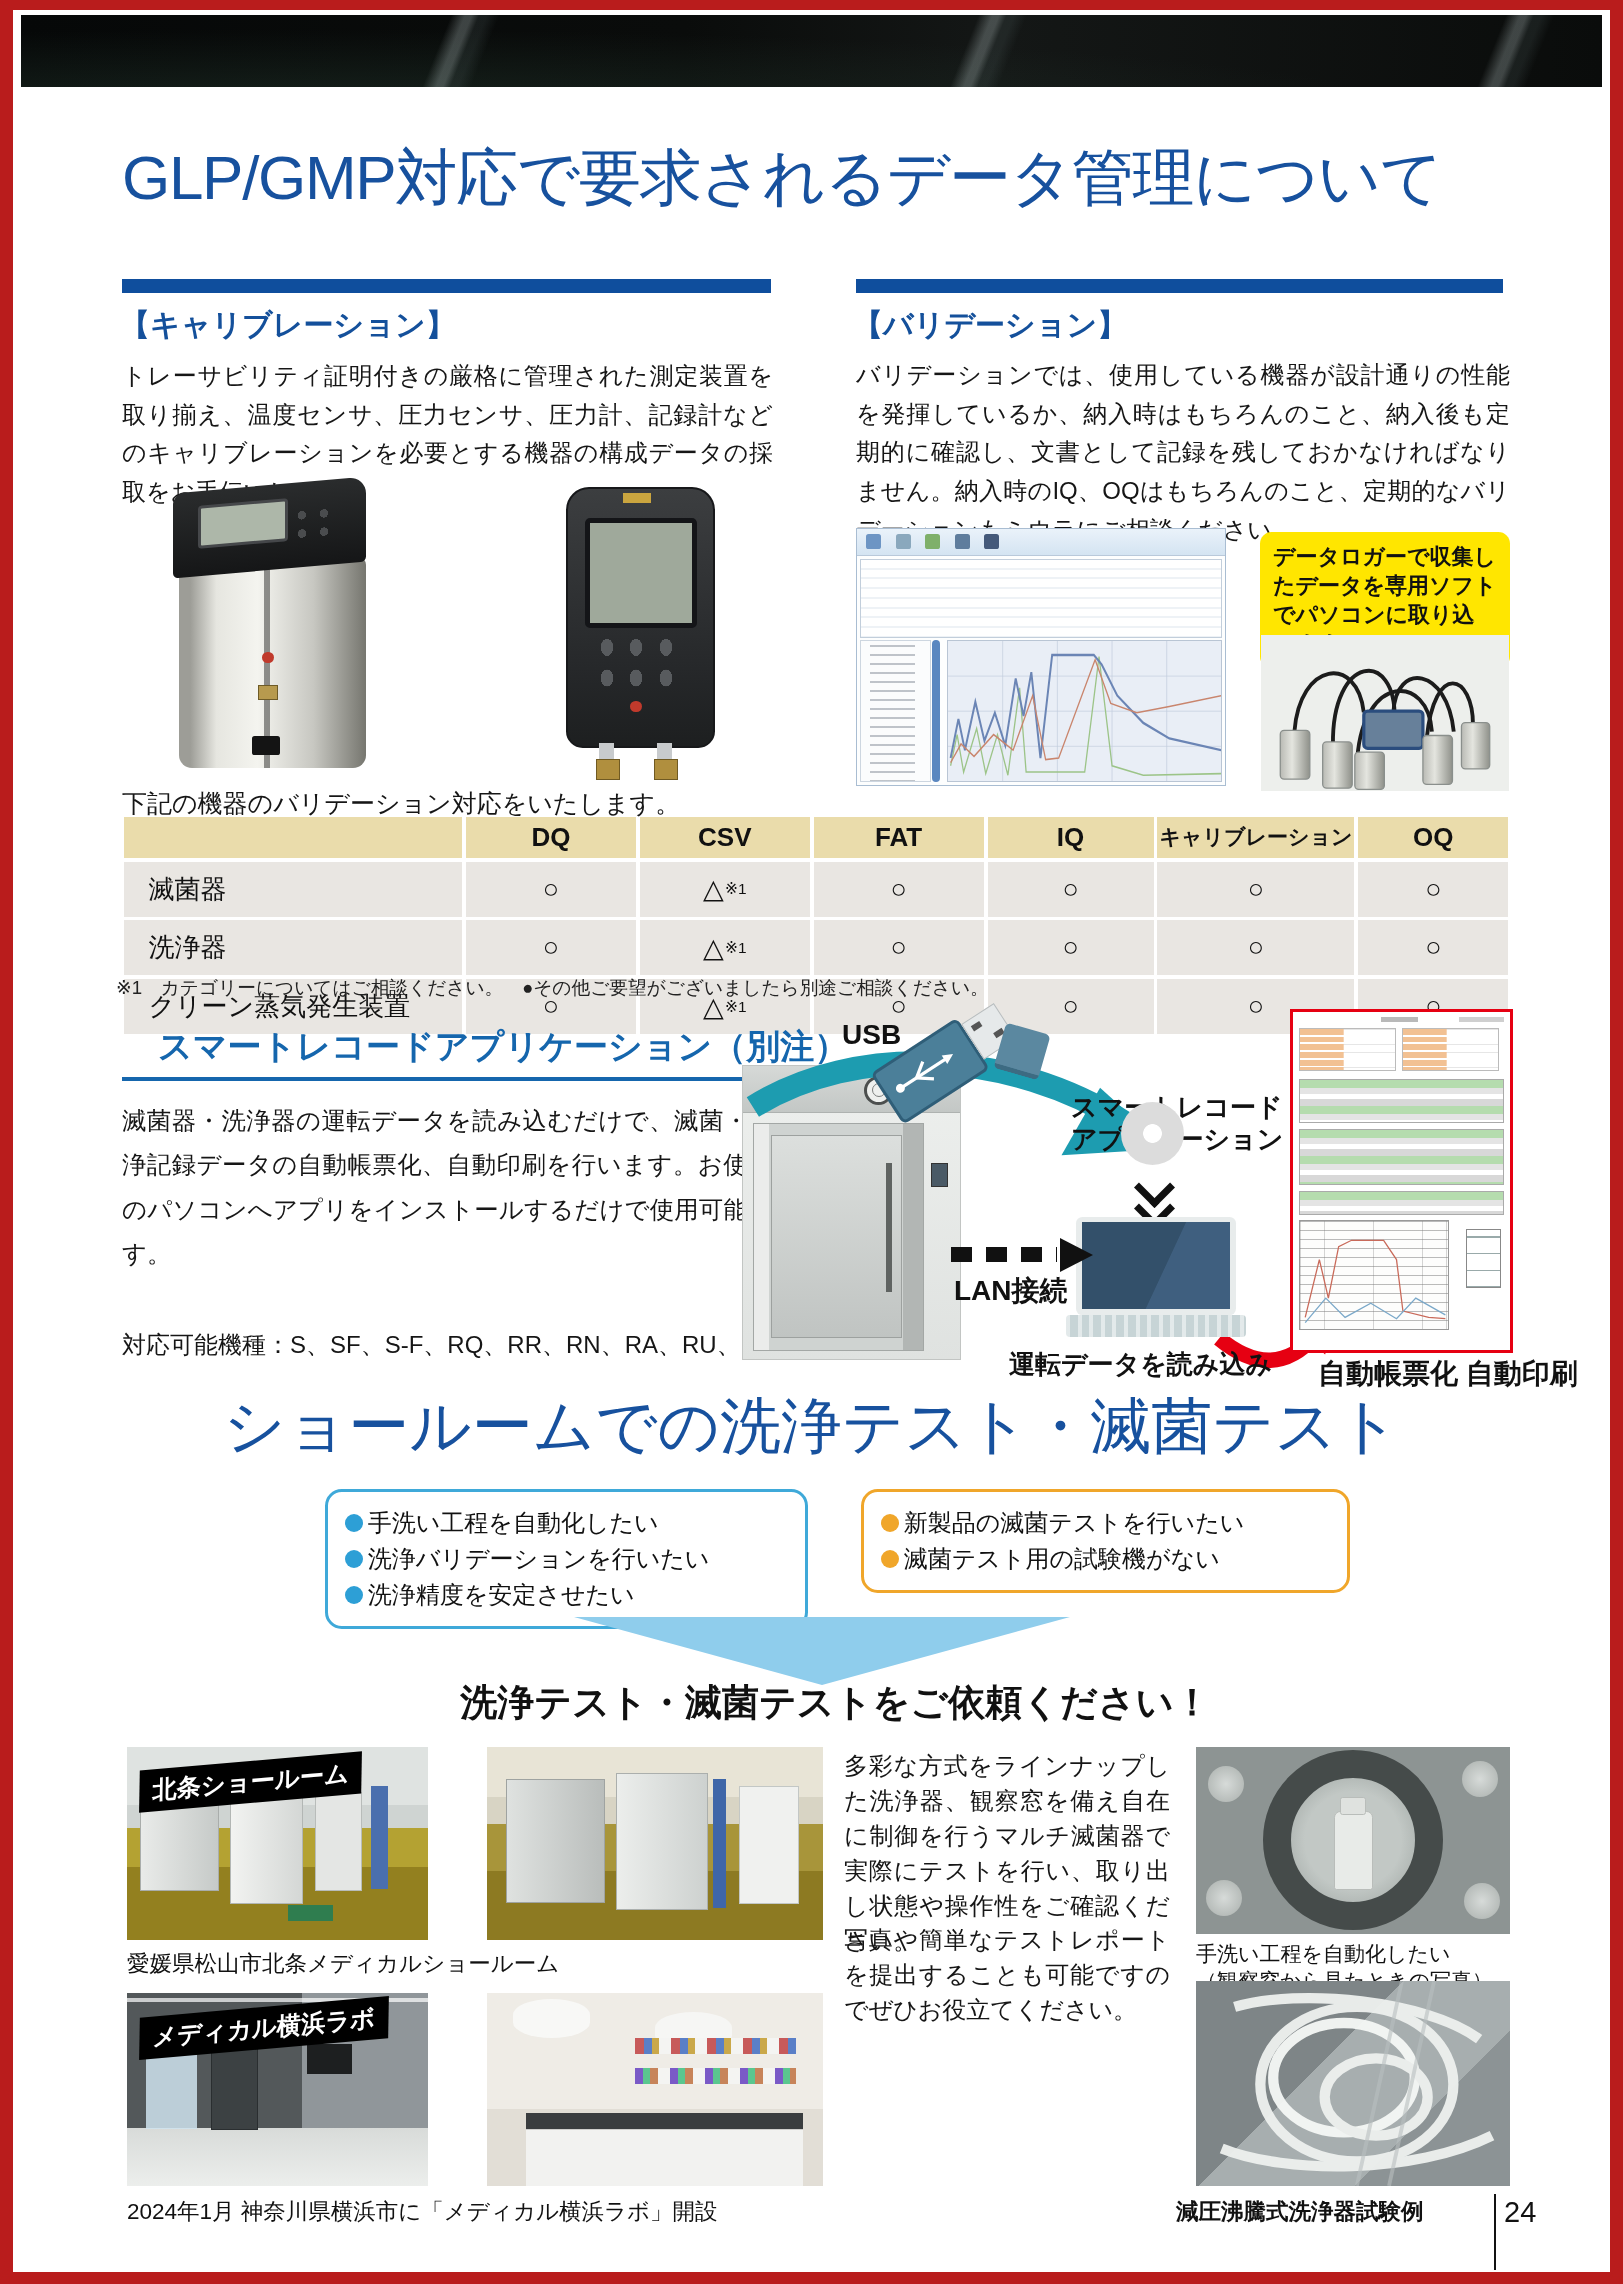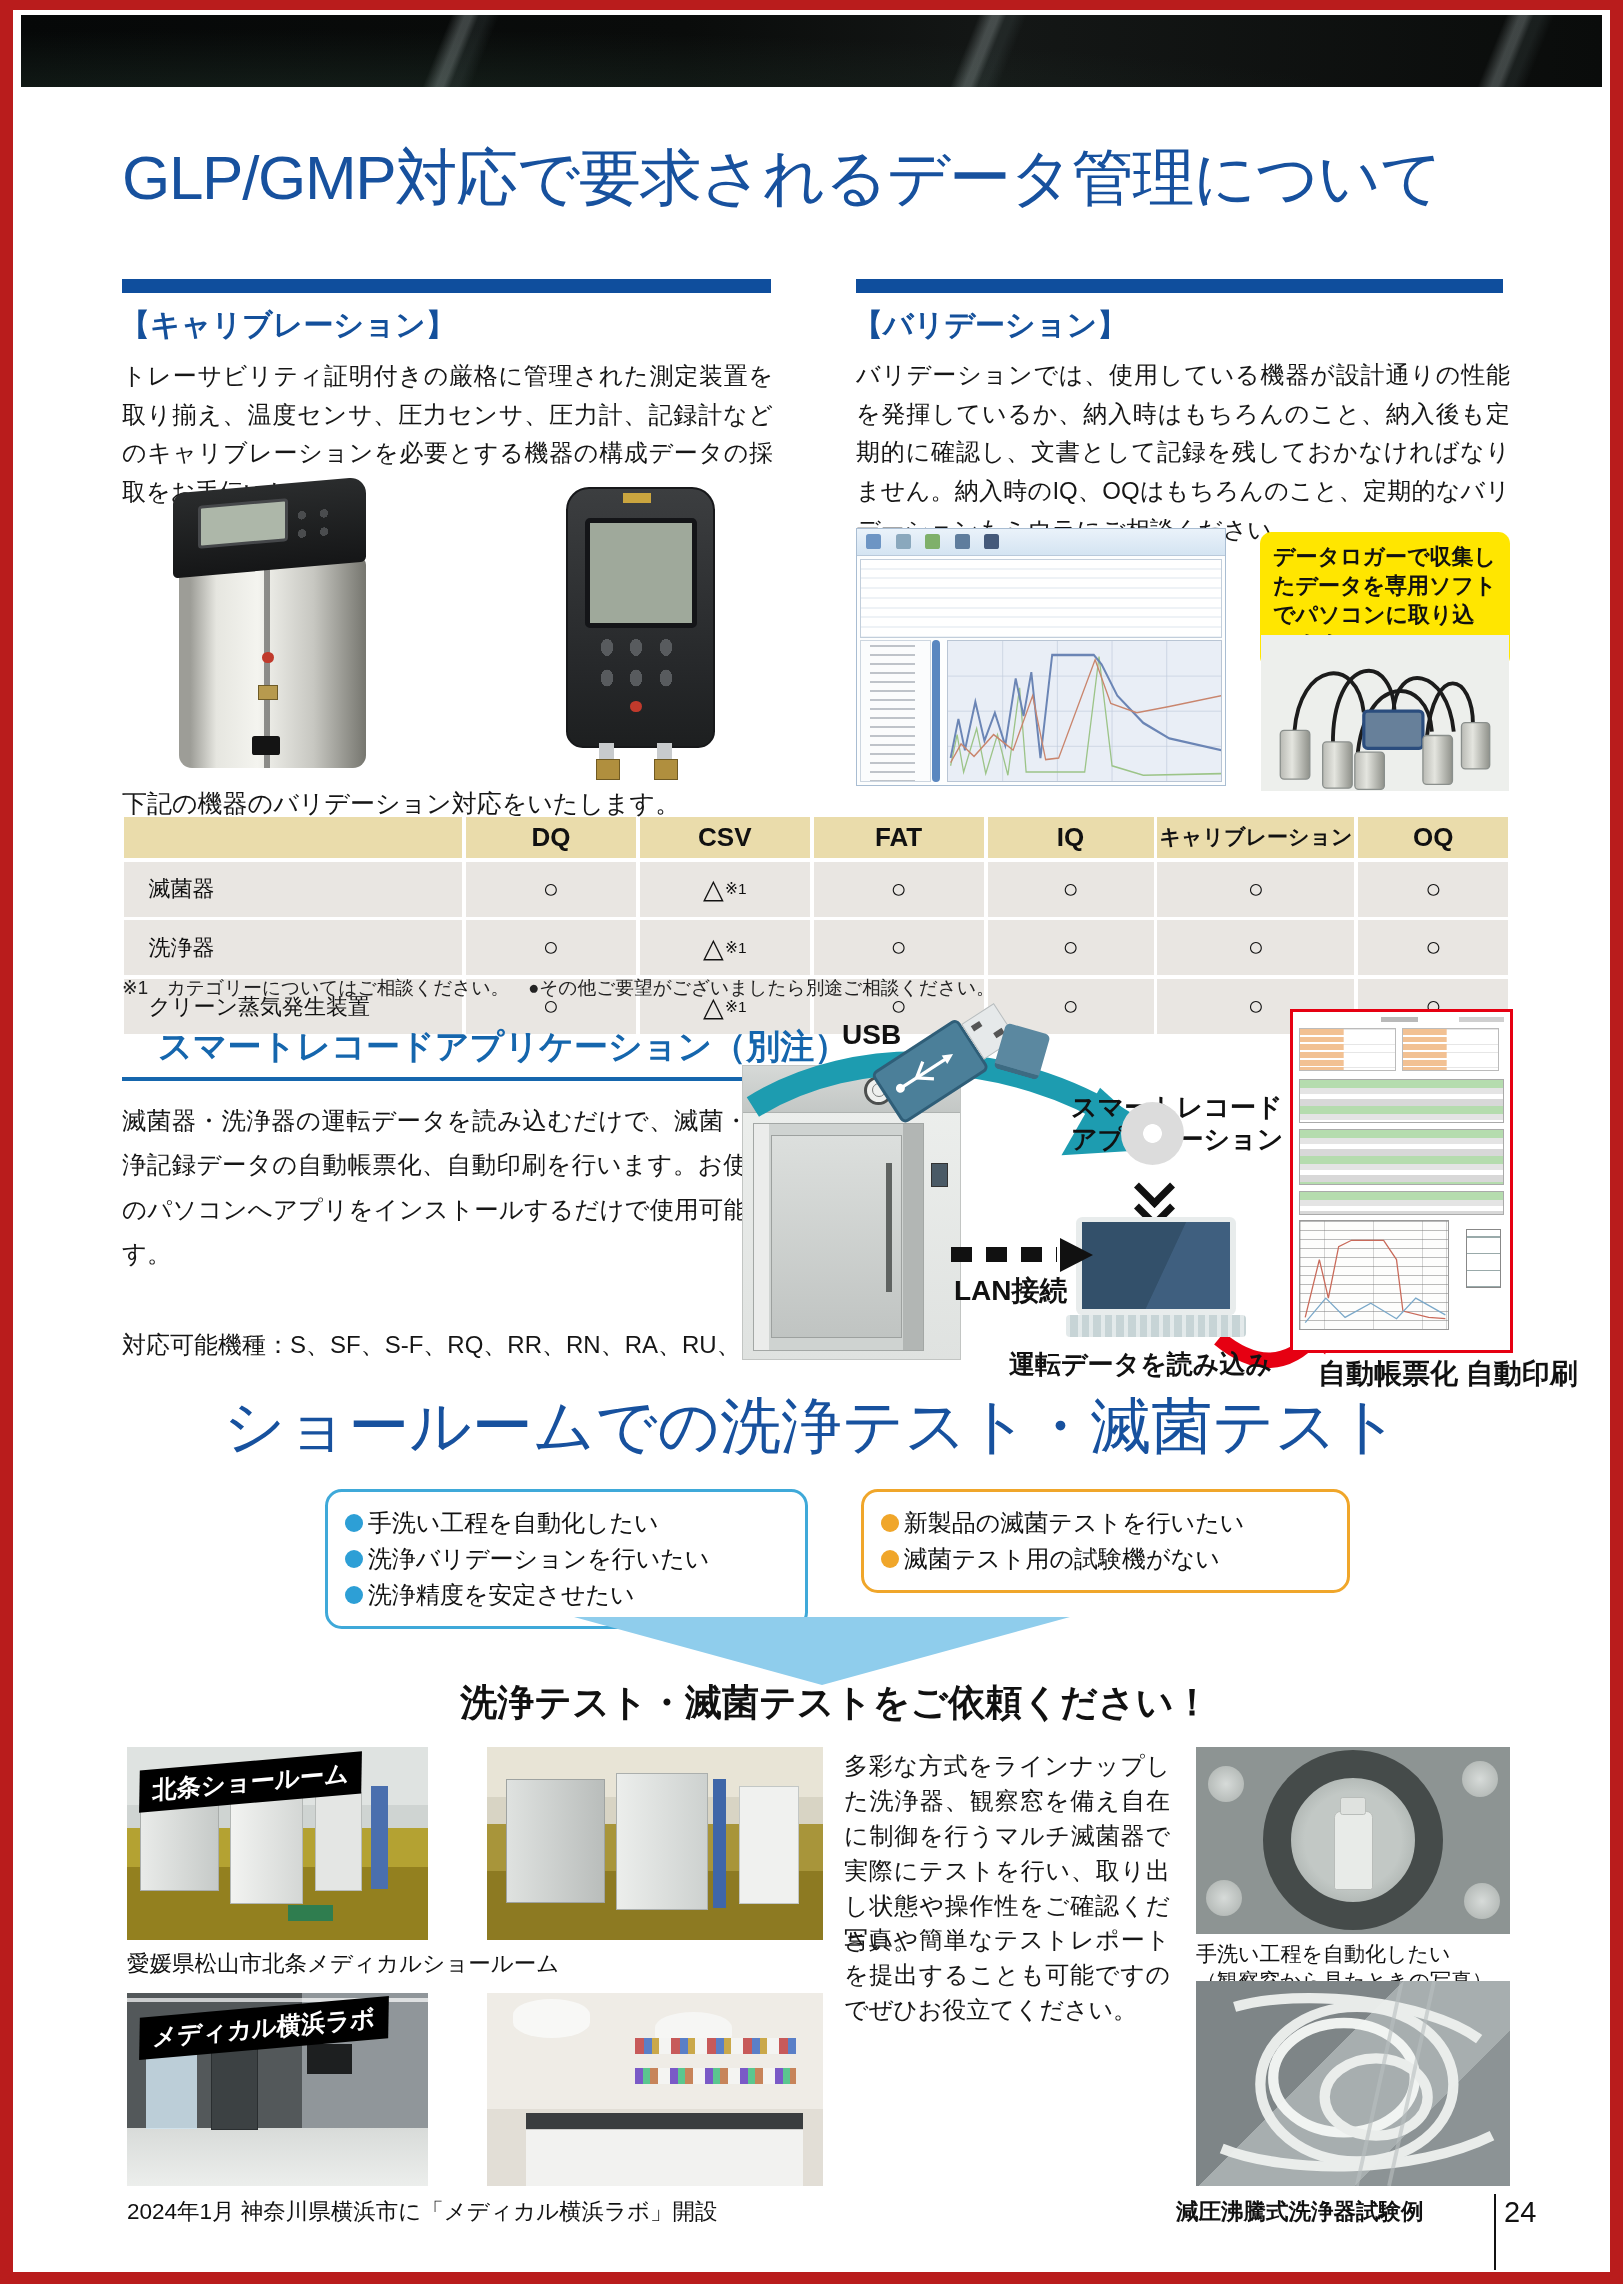--- a/index.html
+++ b/index.html
@@ -22,21 +22,21 @@
   .smart-rule{height:4.5px;background:#1566ad;}
   .h1b{color:#17519e;font-size:61px;font-weight:400;letter-spacing:0;white-space:nowrap;text-align:center;width:100%;}
   .cta{font-size:37px;font-weight:700;text-align:center;width:100%;}
   
   .vtable{left:111px;top:807px;width:1383px;display:grid;
     grid-template-columns:338px 170px 170px 170px 166px 197px 150px;gap:3.9px;background:#fff;}
   .vtable .hcell{background:#eadcab;height:41px;display:flex;align-items:center;justify-content:center;
     font-size:26px;font-weight:700;}
   .vtable .hcell.small{font-size:21px;}
   .vtable .cell{background:#e9e6e2;height:55px;display:flex;align-items:center;justify-content:center;font-size:27px;}
-  .vtable .cell.rowlabel{justify-content:flex-start;padding-left:24.4px;font-size:22px;}
+  .vtable .cell.rowlabel{justify-content:flex-start;padding-left:24.4px;font-size:26px;}
   .sup{font-size:15.4px;vertical-align:super;margin-left:1.3px;}
   .footnote{font-size:18.7px;color:#222;}
   
   .note-yellow{background:#ffe600;border-radius:11.6px;padding:10.3px 13px;font-size:22px;font-weight:700;line-height:1.32;}
   .need-box{border:3.9px solid;border-radius:16.7px;background:#fff;padding:13px 16.7px;}
   .need-box ul{list-style:none;margin:0;padding:0;}
   .need-box li{font-size:24px;line-height:36px;white-space:nowrap;}
   .dot{display:inline-block;width:18px;height:18px;border-radius:50%;margin-right:5.1px;vertical-align:-1.3px;}
   .tri-down{width:0;height:0;border-left:248px solid transparent;border-right:248px solid transparent;border-top:68px solid #8fcdec;}
   
@@ -241,21 +241,21 @@
     <div class="cell">
           <span>△</span>
           <span class="sup">※1</span>
         </div>
     <div class="cell">○</div>
     <div class="cell">○</div>
     <div class="cell">○</div>
     <div class="cell">○</div>
   </div>
 
-  <div class="abs footnote" style="left:109px;top:965px;">※1　カテゴリーについてはご相談ください。　●その他ご要望がございましたら別途ご相談ください。</div>
+  <div class="abs footnote" style="left:103px;top:965px;">※1　カテゴリーについてはご相談ください。　●その他ご要望がございましたら別途ご相談ください。</div>
 
   <div class="abs h2-smart" style="left:109px;top:1014px;margin-left:36px;">スマートレコードアプリケーション（別注）</div>
   <div class="abs smart-rule" style="left:109px;top:1067px;width:651px;"></div>
   <div class="abs body-txt" style="left:109px;top:1089px;width:651px;font-size:24.4px;line-height:1.82;">滅菌器・洗浄器の運転データを読み込むだけで、滅菌・洗浄記録データの自動帳票化、自動印刷を行います。お使いのパソコンへアプリをインストールするだけで使用可能です。</div>
   <div class="abs body-txt" style="left:109px;top:1316px;width:676px;font-size:24px;white-space:nowrap;">対応可能機種：S、SF、S-F、RQ、RR、RN、RA、RU、EQ,E</div>
 
   <div class="abs machine">
     <div class="abs" style="left:0;top:0;width:217px;height:46px;background:linear-gradient(#d6d9d7,#c3c7c5);border-bottom:1.3px solid #aeb2b0;"></div>
     <div class="gauge" style="left:121px;top:10.3px;"></div>
     <div class="gauge" style="left:160px;top:10.3px;"></div>

